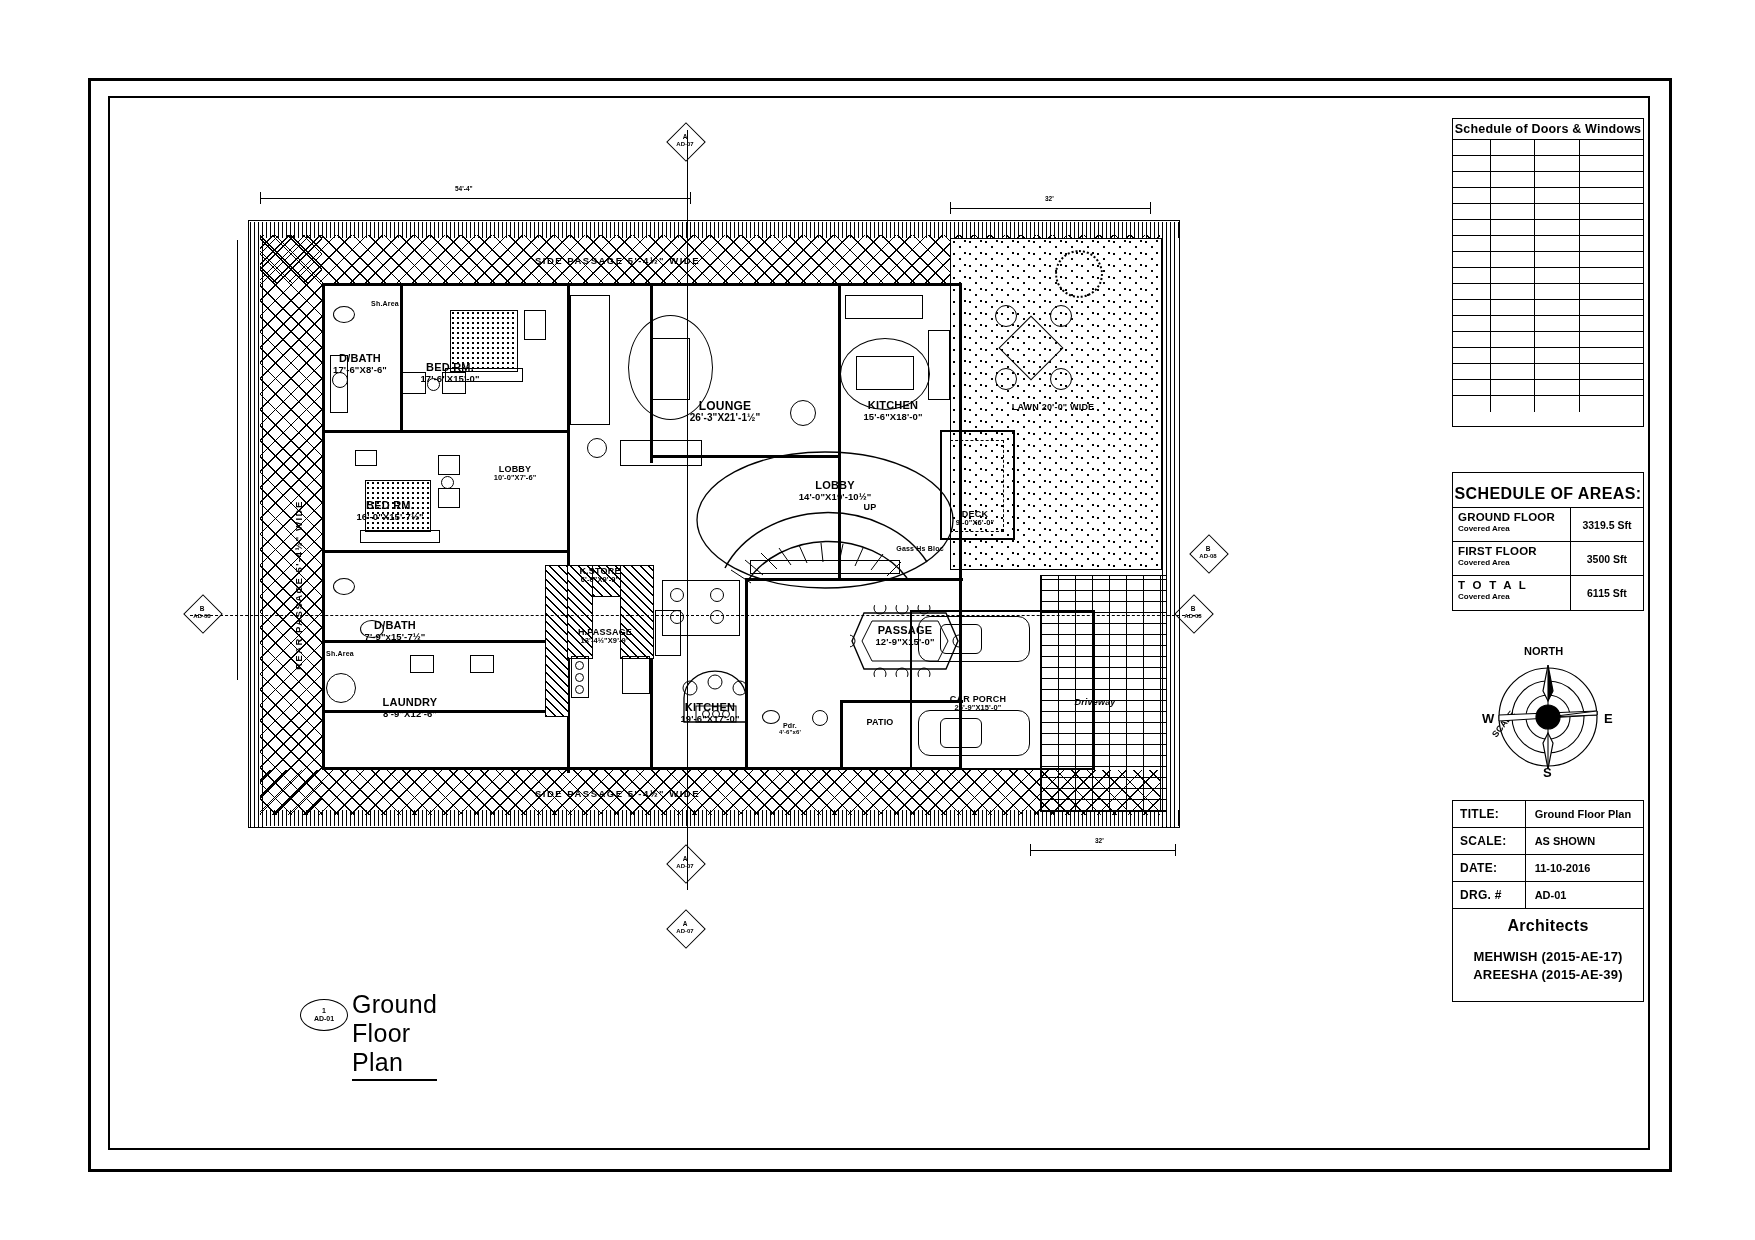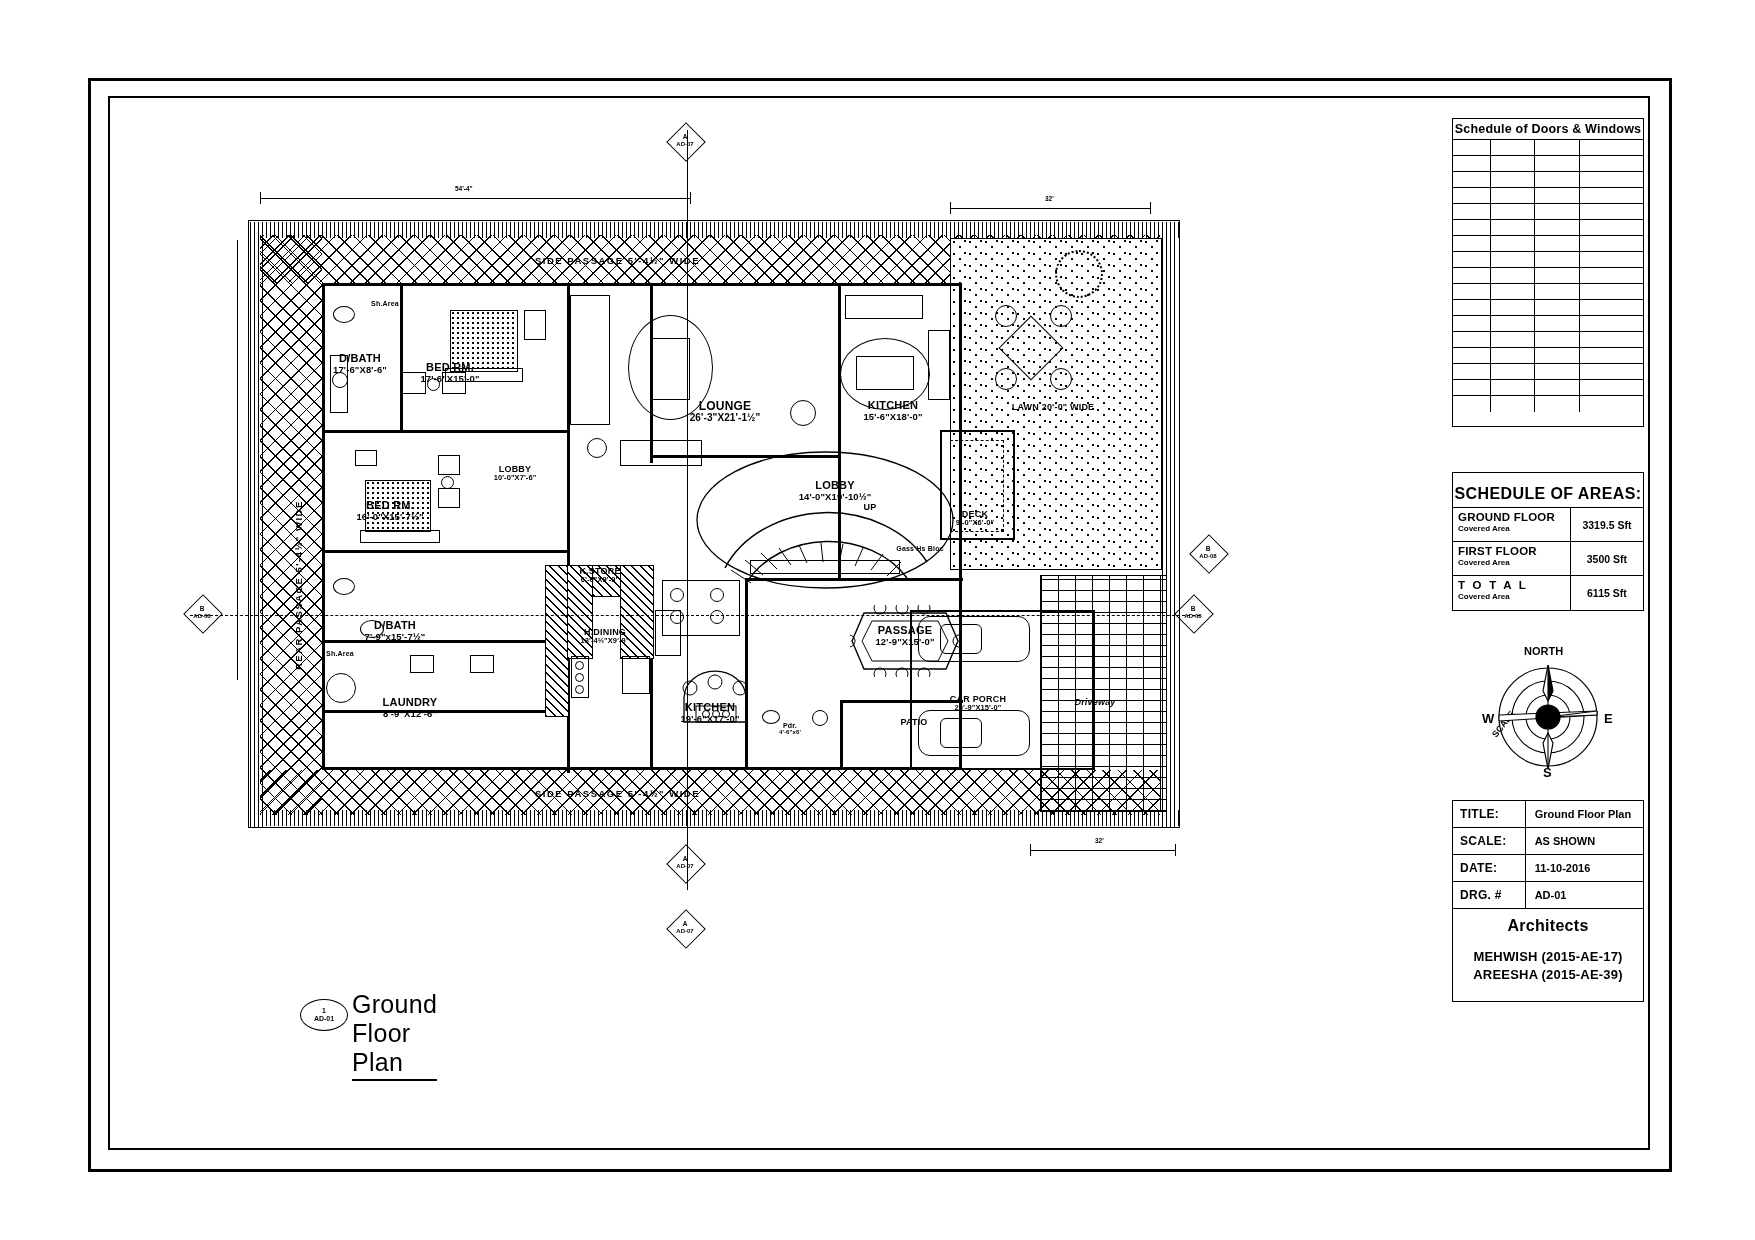--- a/index.html
+++ b/index.html
@@ -482,21 +482,21 @@
     </div>
     <div class="rm" style="left:678px;top:290px;width:130px;">
       <div class="n">KITCHEN</div>
       <div class="d">15'-6"X18'-0"</div>
     </div>
     <div class="rm sm" style="left:405px;top:457px;width:90px;">
       <div class="n">K.STORE</div>
       <div class="d">6'-0"X9'-9"</div>
     </div>
     <div class="rm sm" style="left:400px;top:518px;width:110px;">
-      <div class="n">H.DINING</div>
+      <div class="n">H.PASSAGE</div>
       <div class="d">13'-4½"X9'-9"</div>
     </div>
     <div class="rm" style="left:500px;top:592px;width:120px;">
       <div class="n">KITCHEN</div>
       <div class="d">19'-6"X17'-0"</div>
     </div>
     <div class="rm" style="left:695px;top:515px;width:120px;">
       <div class="n">PASSAGE</div>
       <div class="d">12'-9"X15'-0"</div>
     </div>
@@ -509,21 +509,21 @@
       <div class="d">9'-0"X6'-0"</div>
     </div>
     <div class="rm xs" style="left:610px;top:612px;width:60px;">
       <div class="n">Pdr.</div>
       <div class="d">4'-6"x6'</div>
     </div>
 
     <div class="rm sm" style="left:828px;top:293px;width:150px;">
       <div class="n">LAWN  20'-0"  WIDE</div>
     </div>
-    <div class="rm sm" style="left:724px;top:608px;width:80px;">
+    <div class="rm sm" style="left:690px;top:608px;width:80px;">
       <div class="n">PATIO</div>
     </div>
     <div class="rm sm" style="left:900px;top:588px;width:90px;font-style:italic;">
       <div class="n">Driveway</div>
     </div>
     <div class="rm sm" style="left:700px;top:393px;width:40px;">
       <div class="n">UP</div>
     </div>
     <div class="rm xs" style="left:205px;top:190px;width:60px;">
       <div class="n">Sh.Area</div>

